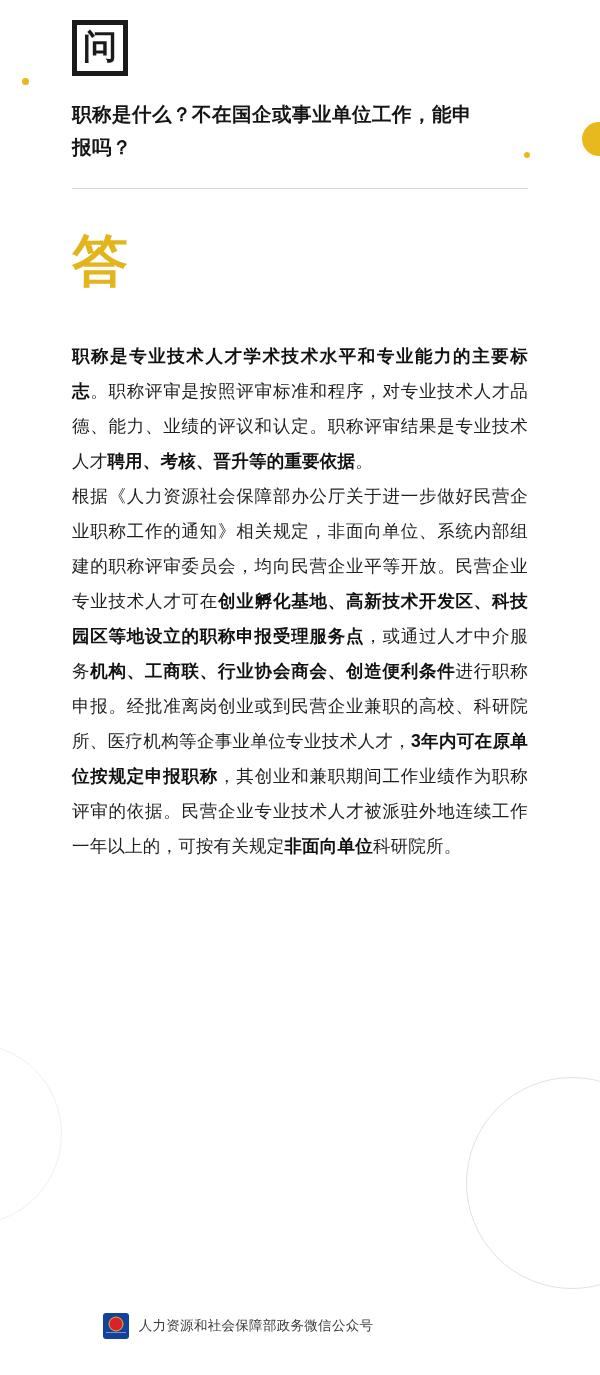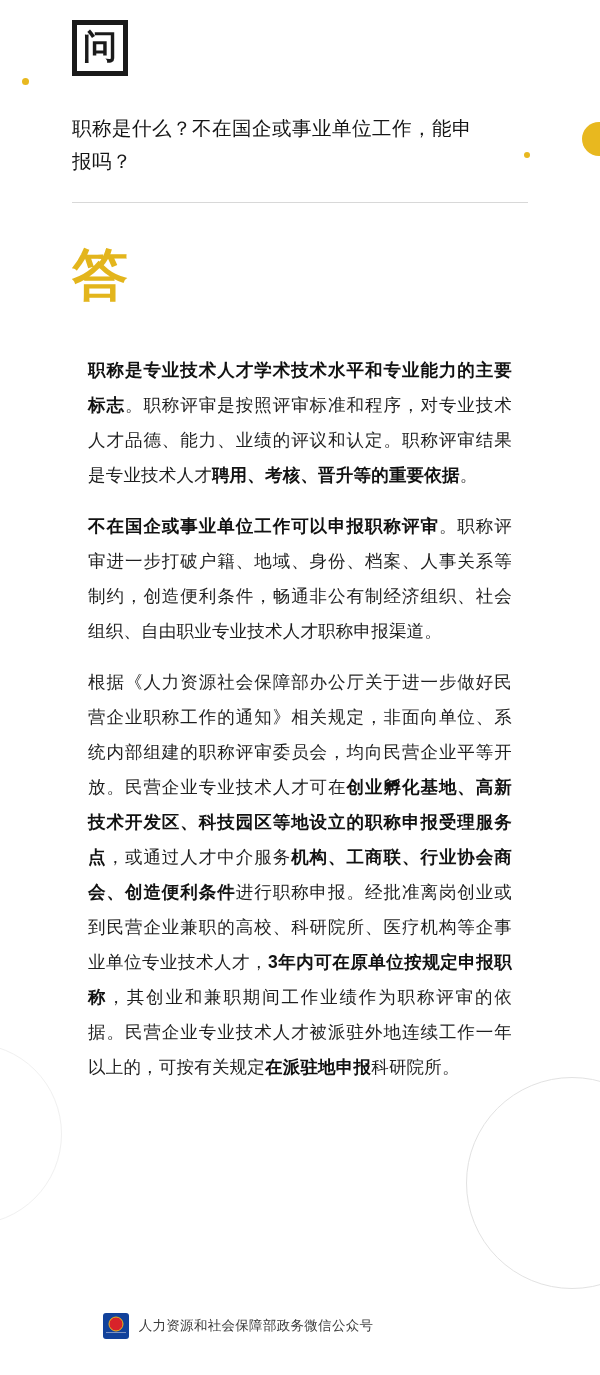--- a/index.html
+++ b/index.html
@@ -92,23 +92,23 @@
     height: 56px;
     line-height: 54px;
     text-align: center;
     font-size: 34px;
     font-weight: bold;
     color: #1a1a1a;
     font-family: "Liberation Serif", "DejaVu Serif", serif;
   }
 
   .question-title {
-    margin-top: 36px;
+    margin-top: 22px;
     font-size: 19.5px;
-    font-weight: normal;
+    font-weight: bold;
     line-height: 33px;
     letter-spacing: 0.5px;
     color: #151515;
     max-width: 400px;
   }
 
   .divider {
     margin-top: 24px;
     height: 1px;
     background: #d8d8d8;
@@ -128,21 +128,21 @@
 
   .answer-body {
     margin-top: 48px;
     font-size: 17.5px;
     line-height: 35px;
     color: #1f1f1f;
     letter-spacing: 0.2px;
     text-align: justify;
   }
   .answer-body p {
-    margin: 16px;
+    margin: 0;
   }
   .answer-body b {
     font-weight: bold;
     color: #121212;
   }
 
   
   .footer {
     position: absolute;
     left: 0;
@@ -208,22 +208,21 @@
   </div>
 
   <div class="question-title">职称是什么？不在国企或事业单位工作，能申报吗？</div>
 
   <div class="divider"></div>
 
   <div class="a-mark">答</div>
 
   <div class="answer-body" id="answer-body">
       <p><b>职称是专业技术人才学术技术水平和专业能力的主要标志</b><span>。职称评审是按照评审标准和程序，对专业技术人才品德、能力、业绩的评议和认定。职称评审结果是专业技术人才</span><b>聘用、考核、晋升等的重要依据</b><span>。</span></p>
-      <p><b>不在国企或事业单位工作可以申报职称评审</b><span>。职称评审进一步打破户籍、地域、身份、档案、人事关系等制约，创造便利条件，畅通非公有制经济组织、社会组织、自由职业专业技术人才职称申报渠道。</span></p>
-      <p><span>根据《人力资源社会保障部办公厅关于进一步做好民营企业职称工作的通知》相关规定，非面向单位、系统内部组建的职称评审委员会，均向民营企业平等开放。民营企业专业技术人才可在</span><b>创业孵化基地、高新技术开发区、科技园区等地设立的职称申报受理服务点</b><span>，或通过人才中介服务</span><b>机构、工商联、行业协会商会、创造便利条件</b><span>进行职称申报。经批准离岗创业或到民营企业兼职的高校、科研院所、医疗机构等企事业单位专业技术人才，</span><b>3年内可在原单位按规定申报职称</b><span>，其创业和兼职期间工作业绩作为职称评审的依据。民营企业专业技术人才被派驻外地连续工作一年以上的，可按有关规定</span><b>在派驻地申报</b><span>科研院所。</span></p>
+      <p><span>根据《人力资源社会保障部办公厅关于进一步做好民营企业职称工作的通知》相关规定，非面向单位、系统内部组建的职称评审委员会，均向民营企业平等开放。民营企业专业技术人才可在</span><b>创业孵化基地、高新技术开发区、科技园区等地设立的职称申报受理服务点</b><span>，或通过人才中介服务</span><b>机构、工商联、行业协会商会、创造便利条件</b><span>进行职称申报。经批准离岗创业或到民营企业兼职的高校、科研院所、医疗机构等企事业单位专业技术人才，</span><b>3年内可在原单位按规定申报职称</b><span>，其创业和兼职期间工作业绩作为职称评审的依据。民营企业专业技术人才被派驻外地连续工作一年以上的，可按有关规定</span><b>非面向单位</b><span>科研院所。</span></p>
     </div>
 
 </div>
 
 <div class="footer">
   <span class="footer-badge">
     <span class="badge-circle"></span>
     <span class="badge-bar"></span>
   </span>
   <span class="footer-text">人力资源和社会保障部政务微信公众号</span>

